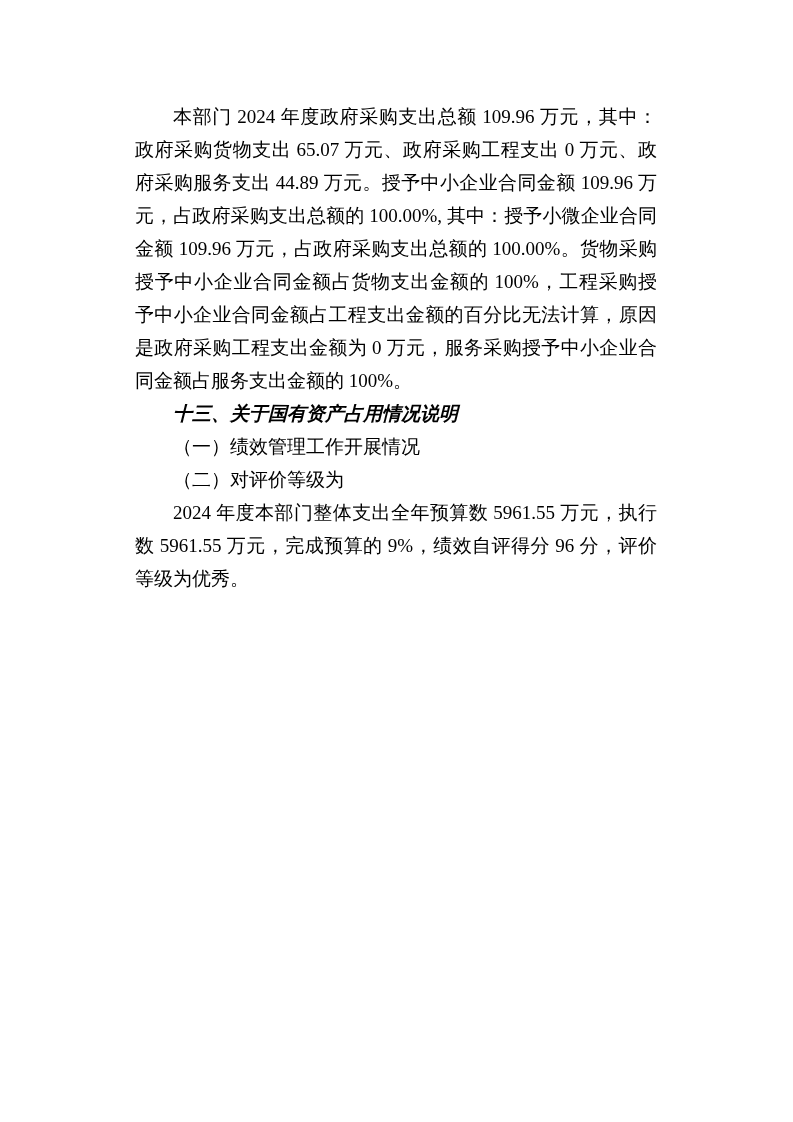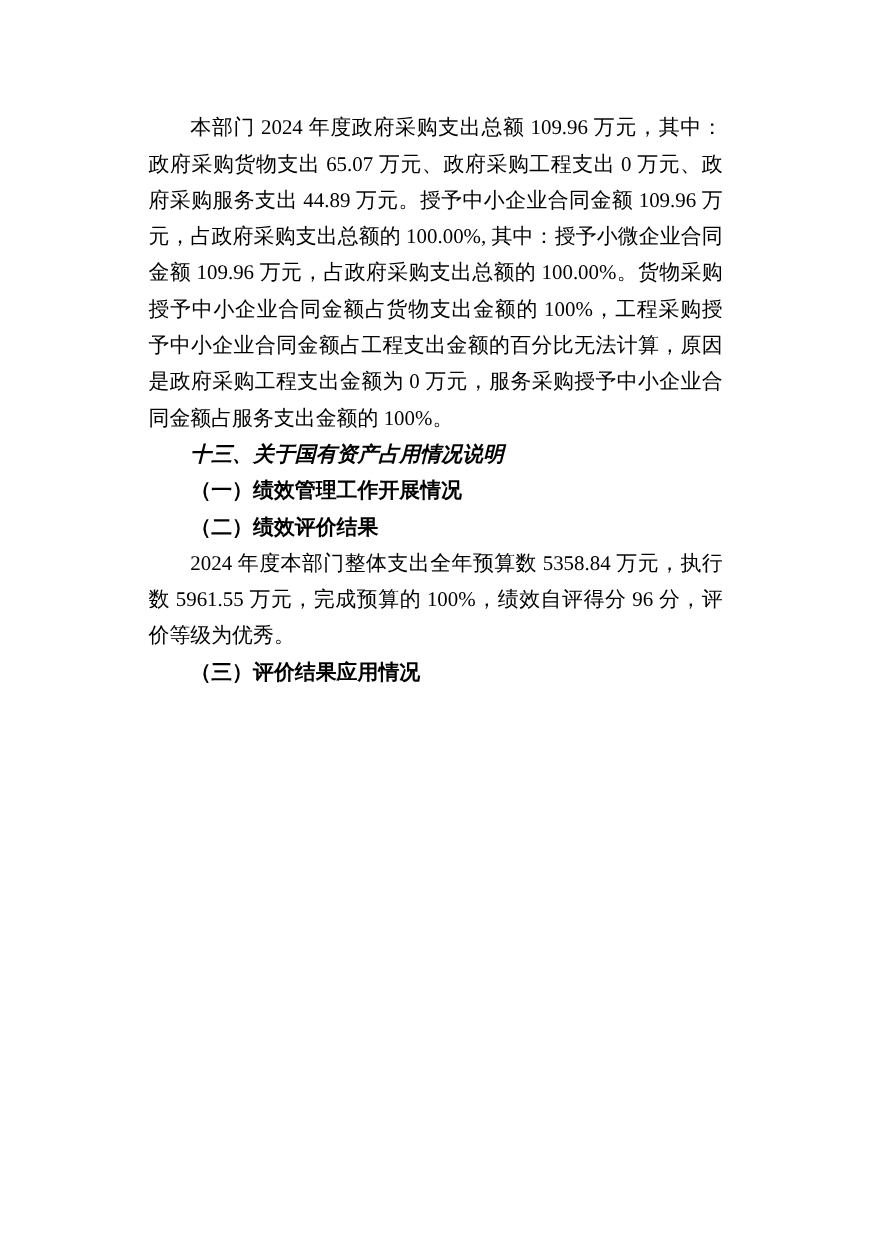--- a/index.html
+++ b/index.html
@@ -33,35 +33,34 @@
     font-family: "Liberation Serif", "DejaVu Serif", serif;
     font-weight: normal;
   }
   .doc-heading {
     font-family: "Liberation Sans", "DejaVu Sans", sans-serif;
     font-weight: bold;
     font-style: italic;
   }
   .doc-subheading {
     font-family: "Liberation Sans", "DejaVu Sans", sans-serif;
-    font-weight: bold;
+    font-weight: normal;
   }
 </style>
 </head>
 <body>
 
 <div class="page">
   <p class="doc-body">本部门 2024 年度政府采购支出总额 109.96 万元，其中：政府采购货物支出 65.07 万元、政府采购工程支出 0 万元、政府采购服务支出 44.89 万元。授予中小企业合同金额 109.96 万元，占政府采购支出总额的 100.00%, 其中：授予小微企业合同金额 109.96 万元，占政府采购支出总额的 100.00%。货物采购授予中小企业合同金额占货物支出金额的 100%，工程采购授予中小企业合同金额占工程支出金额的百分比无法计算，原因是政府采购工程支出金额为 0 万元，服务采购授予中小企业合同金额占服务支出金额的 100%。</p>
 
   <h2 class="doc-heading">十三、关于国有资产占用情况说明</h2>
 
 
 
   <h3 class="doc-subheading">（一）绩效管理工作开展情况</h3>
 
 
-  <h3 class="doc-subheading">（二）绩效评价结果</h3>
+  <h3 class="doc-subheading">（二）对评价等级为</h3>
 
-  <p class="doc-body">2024 年度本部门整体支出全年预算数 5358.84 万元，执行数 5961.55 万元，完成预算的 100%，绩效自评得分 96 分，评价等级为优秀。</p>
+  <p class="doc-body">2024 年度本部门整体支出全年预算数 5961.55 万元，执行数 5961.55 万元，完成预算的 9%，绩效自评得分 96 分，评价等级为优秀。</p>
 
-  <h3 class="doc-subheading">（三）评价结果应用情况</h3>
 
 </div>
 
 </body></html>

